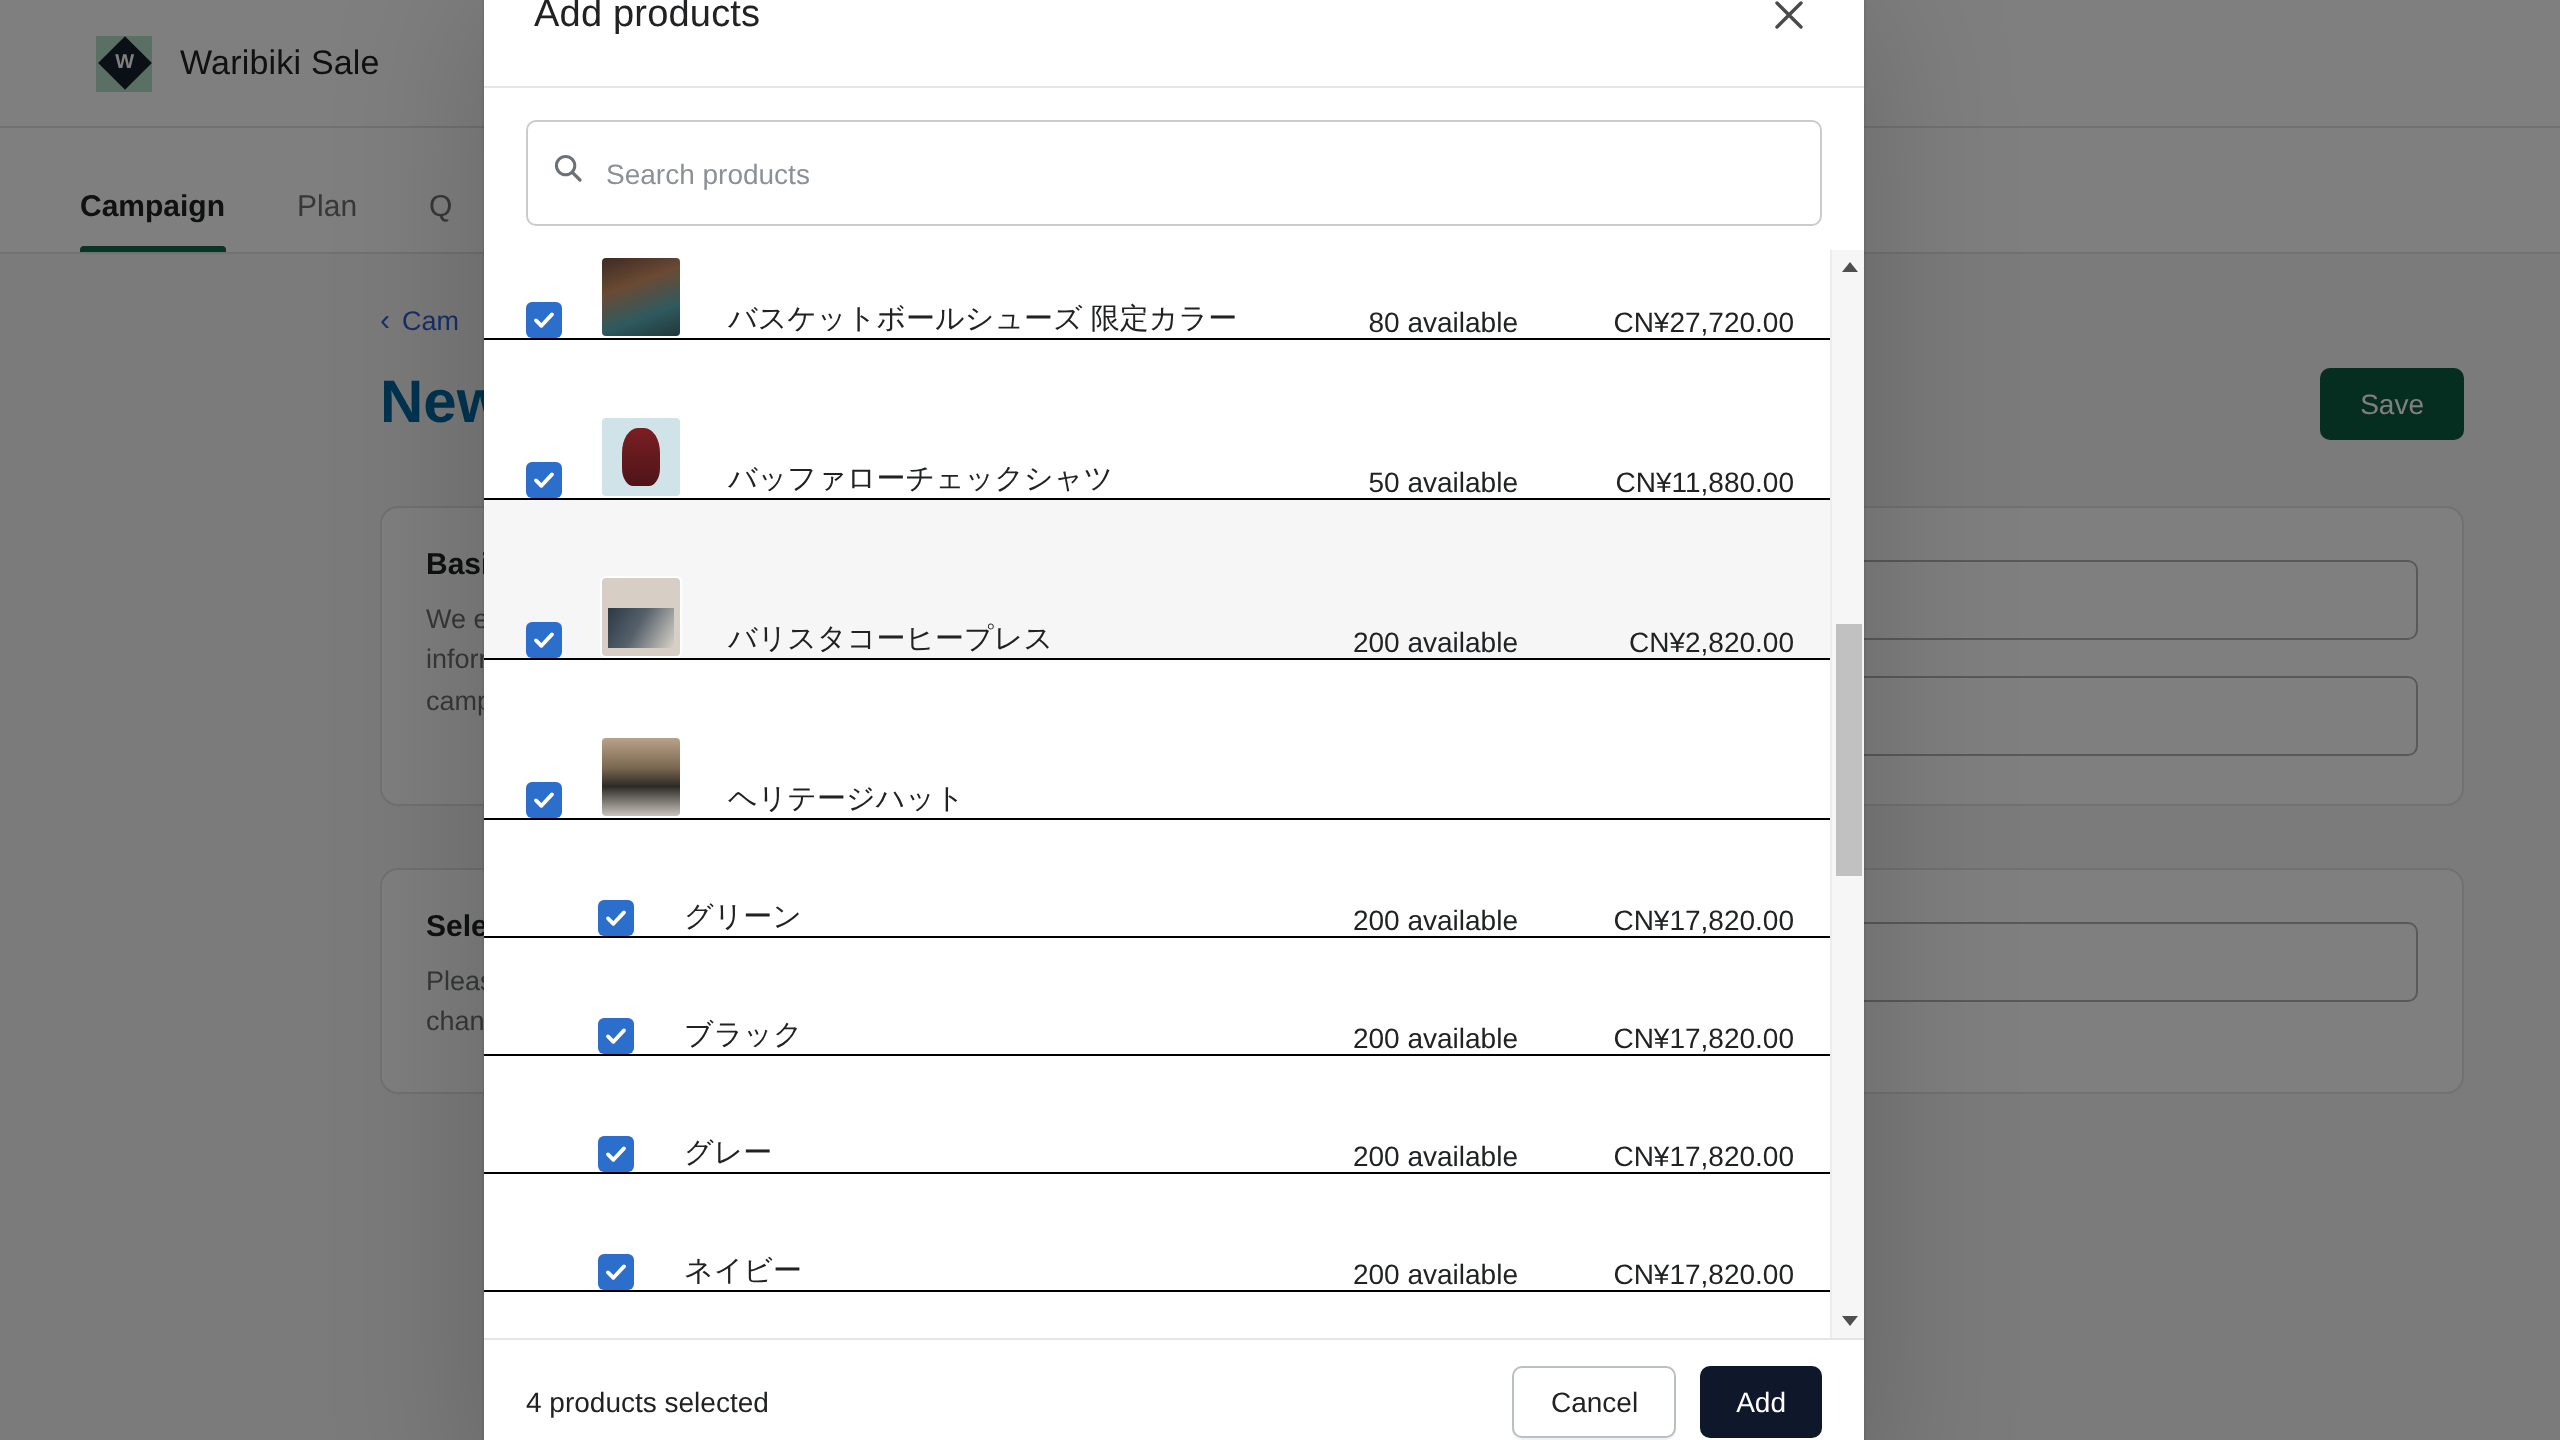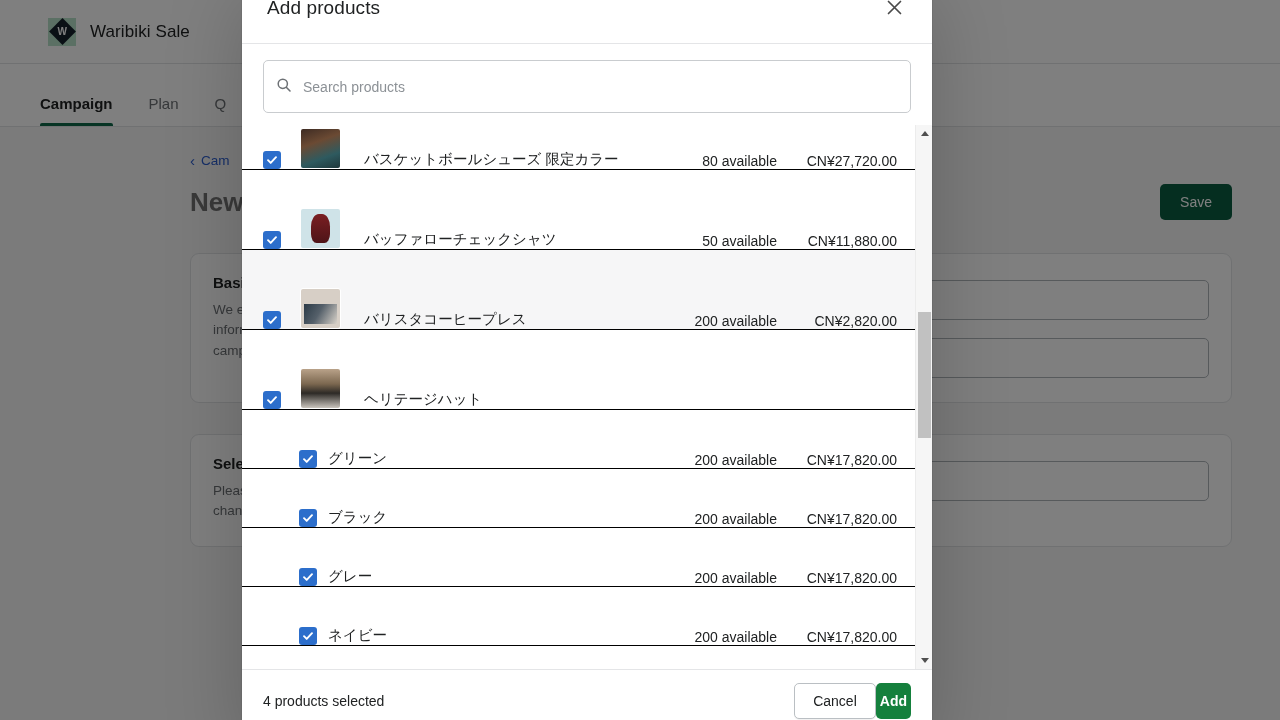--- a/index.html
+++ b/index.html
@@ -58,21 +58,21 @@
   .bg-page { padding: 26px 48px 0 190px; position: relative; }
   .breadcrumb {
     display: flex; align-items: center; gap: 6px;
     font-size: 13.5px; color: #2c5ecf; font-weight: 500;
   }
   .breadcrumb .chev { font-size: 15px; line-height: 1; }
   .page-head {
     display: flex; align-items: center; justify-content: space-between;
     margin-top: 16px;
   }
-  .page-title { font-size: 26px; font-weight: 700; color: #737373; }
+  .page-title { font-size: 30px; font-weight: 700; color: #0369a1; }
   .btn-save {
     background: #0b5c41; color: #fff; border: none;
     font-size: 14px; padding: 10px 20px; border-radius: 5px;
     font-family: inherit;
   }
   .card {
     margin-top: 33px; background: #fff;
     border: 1px solid #e1e3e5; border-radius: 9px;
     padding: 20px 22px 24px 22px;
     display: flex; gap: 40px;
@@ -177,24 +177,24 @@
   .t-press::after {
     content:""; position:absolute; left:8%; top:38%; width:84%; height:52%;
     background: linear-gradient(120deg,#2b3a46 0%,#55606a 45%,#d8d2c9 100%);
   }
   .t-hat { background: linear-gradient(180deg,#b9a289 0%,#7c6850 38%,#2d2a26 62%,#c9c4bd 100%); }
 
   .row-title {
     margin-left: 23px; font-size: 14.5px; color: #202223;
     flex: 1 1 auto; white-space: nowrap; overflow: hidden;
   }
-  .row.variant .row-title { margin-left: 11px; }
+  .row.variant .row-title { margin-left: 25px; }
   .row-avail {
     font-size: 14px; color: #202223; white-space: nowrap;
-    margin-right: 2px;
+    margin-right: 20px;
   }
   .row-price {
     font-size: 14px; color: #202223; white-space: nowrap;
     width: 118px; text-align: right;
   }
 
   
   .sbar {
     position: absolute; right: 0; top: 0; bottom: 0; width: 17px;
     background: #f6f6f6; border-left: 1px solid #ececec;
@@ -216,30 +216,30 @@
     top: 187px; height: 126px;
     background: #c1c1c1; border-radius: 0;
   }
 
   .modal-foot {
     flex: 0 0 62px; height: 62px;
     display: flex; align-items: center; justify-content: space-between;
     padding: 0 21px 0 21px;
   }
   .foot-count { font-size: 14px; color: #202223; }
-  .foot-btns { display: flex; gap: 0; align-items: center; }
+  .foot-btns { display: flex; gap: 12px; align-items: center; }
   .btn {
     font-family: inherit; font-size: 14px; border-radius: 5px;
     padding: 9px 18px; cursor: default;
   }
   .btn-cancel {
     background: #fff; color: #202223; border: 1px solid #babfc3;
     box-shadow: 0 1px 0 rgba(0,0,0,.05);
   }
-  .btn-add { background: #15803d; color: #fff; border: none; padding: 10px 4px; font-weight: bold; }
+  .btn-add { background: #0f172a; color: #fff; border: none; padding: 10px 18px; }
 </style>
 </head>
 <body>
 
 <div id="bg-app">
 
   <div class="bg-topbar">
     <div class="app-logo">
       <div class="diamond">
           <span>W</span>

